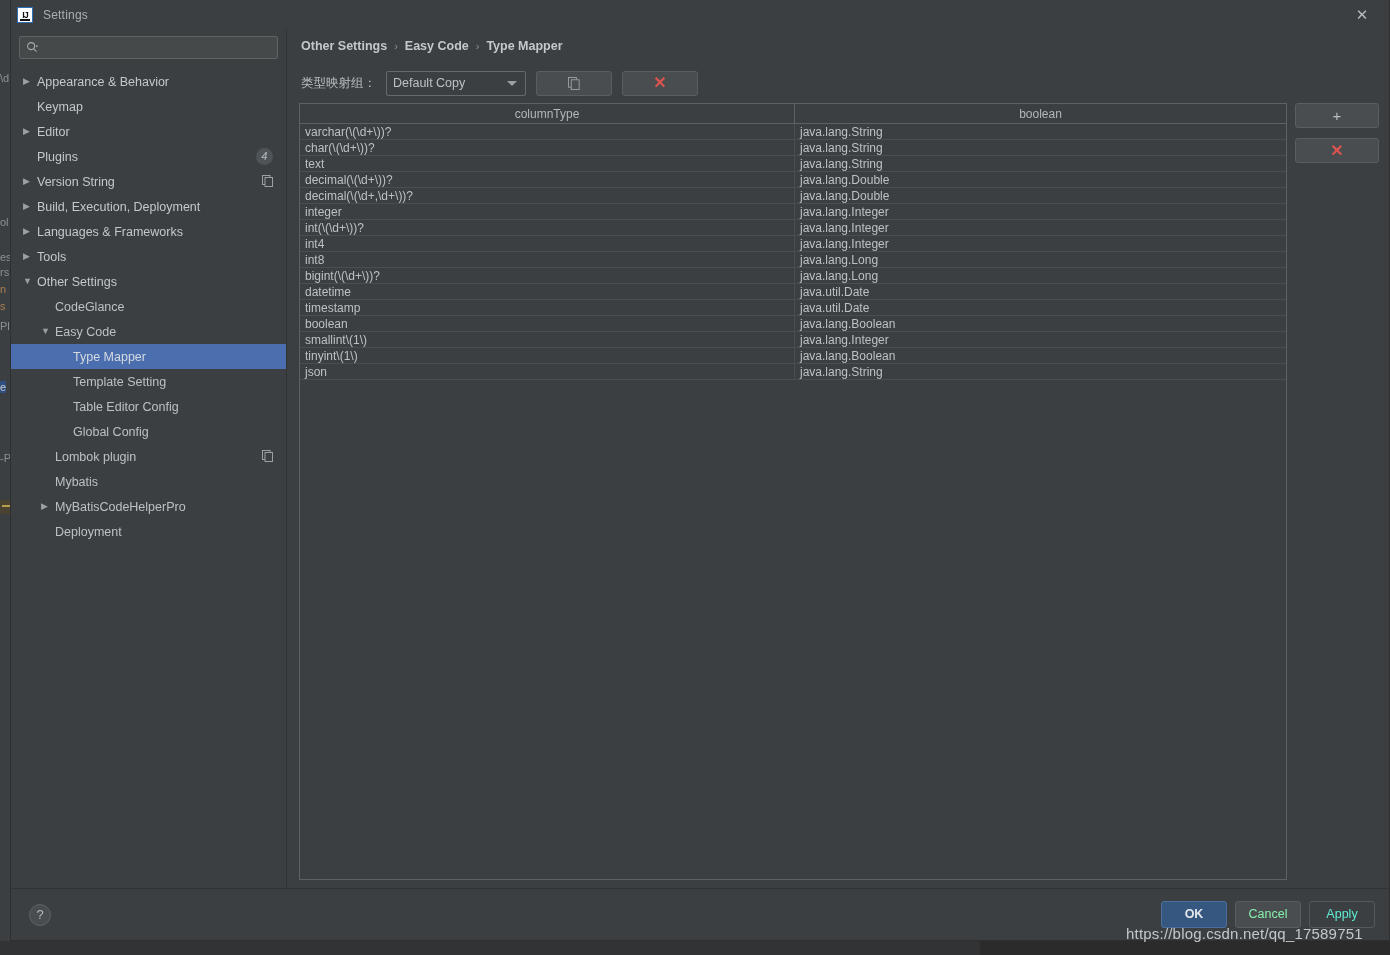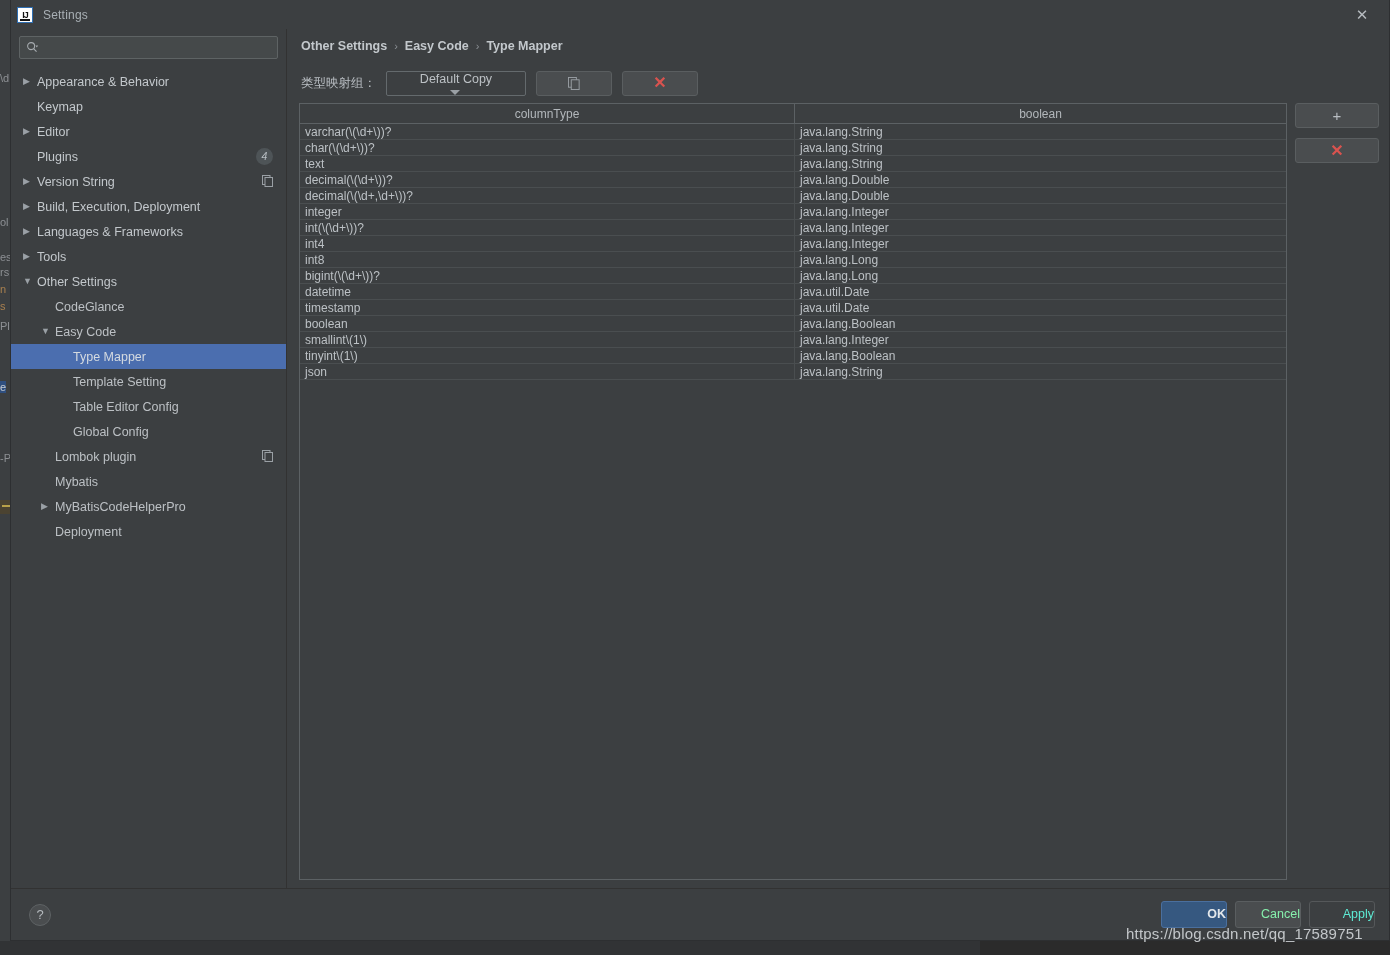--- a/index.html
+++ b/index.html
@@ -170,21 +170,21 @@
 
   .toolbar {
     height: 40px; display: flex; align-items: center; gap: 10px;
     padding-left: 2px;
   }
   .toolbar-label { font-size: 12.5px; color: #b9bec3; }
   .combo {
     width: 140px; height: 25px;
     background: #3c3f41; border: 1px solid #646a6d; border-radius: 2px;
     display: flex; align-items: center; padding: 0 6px;
-    position: relative; cursor: pointer; flex-direction: column;
+    position: relative; cursor: pointer;
   }
   .combo-val { font-size: 12.5px; color: #bcc1c5; flex: 1; }
   .combo-arrow {
     width: 0; height: 0; border-left: 5px solid transparent;
     border-right: 5px solid transparent; border-top: 5px solid #9aa0a5;
     margin-right: 2px;
   }
   .tb-btn {
     width: 76px; height: 25px;
     background: #4a4d4f; border: 1px solid #5a5e60; border-radius: 3px;
@@ -247,21 +247,21 @@
     background: #4a4d4f; border: 1px solid #5e6264;
     color: #b6bbbf; font-size: 13px; line-height: 20px; text-align: center;
     cursor: pointer;
   }
   .footer-right {
     position: absolute; right: 14px; top: 12px;
     display: flex; gap: 8px;
   }
   .btn {
     width: 66px; height: 27px; border-radius: 3px;
-    font-size: 12.5px; text-align: right; line-height: 25px;
+    font-size: 12.5px; text-align: center; line-height: 25px;
     cursor: pointer;
   }
   .btn-ok { background: #365880; border: 1px solid #4a6f9e; color: #e3e7ea; font-weight: bold; }
   .btn-cancel { background: #4a4d4f; border: 1px solid #5a5e60; color: #86efac; }
   .btn-apply { background: #43464800; border: 1px solid #55585a; color: #5eead4; }
 
   .watermark {
     position: absolute; left: 1126px; top: 925px;
     font-size: 15px; color: #cfd3d6; opacity: .92;
     font-family: "Liberation Sans", sans-serif;

